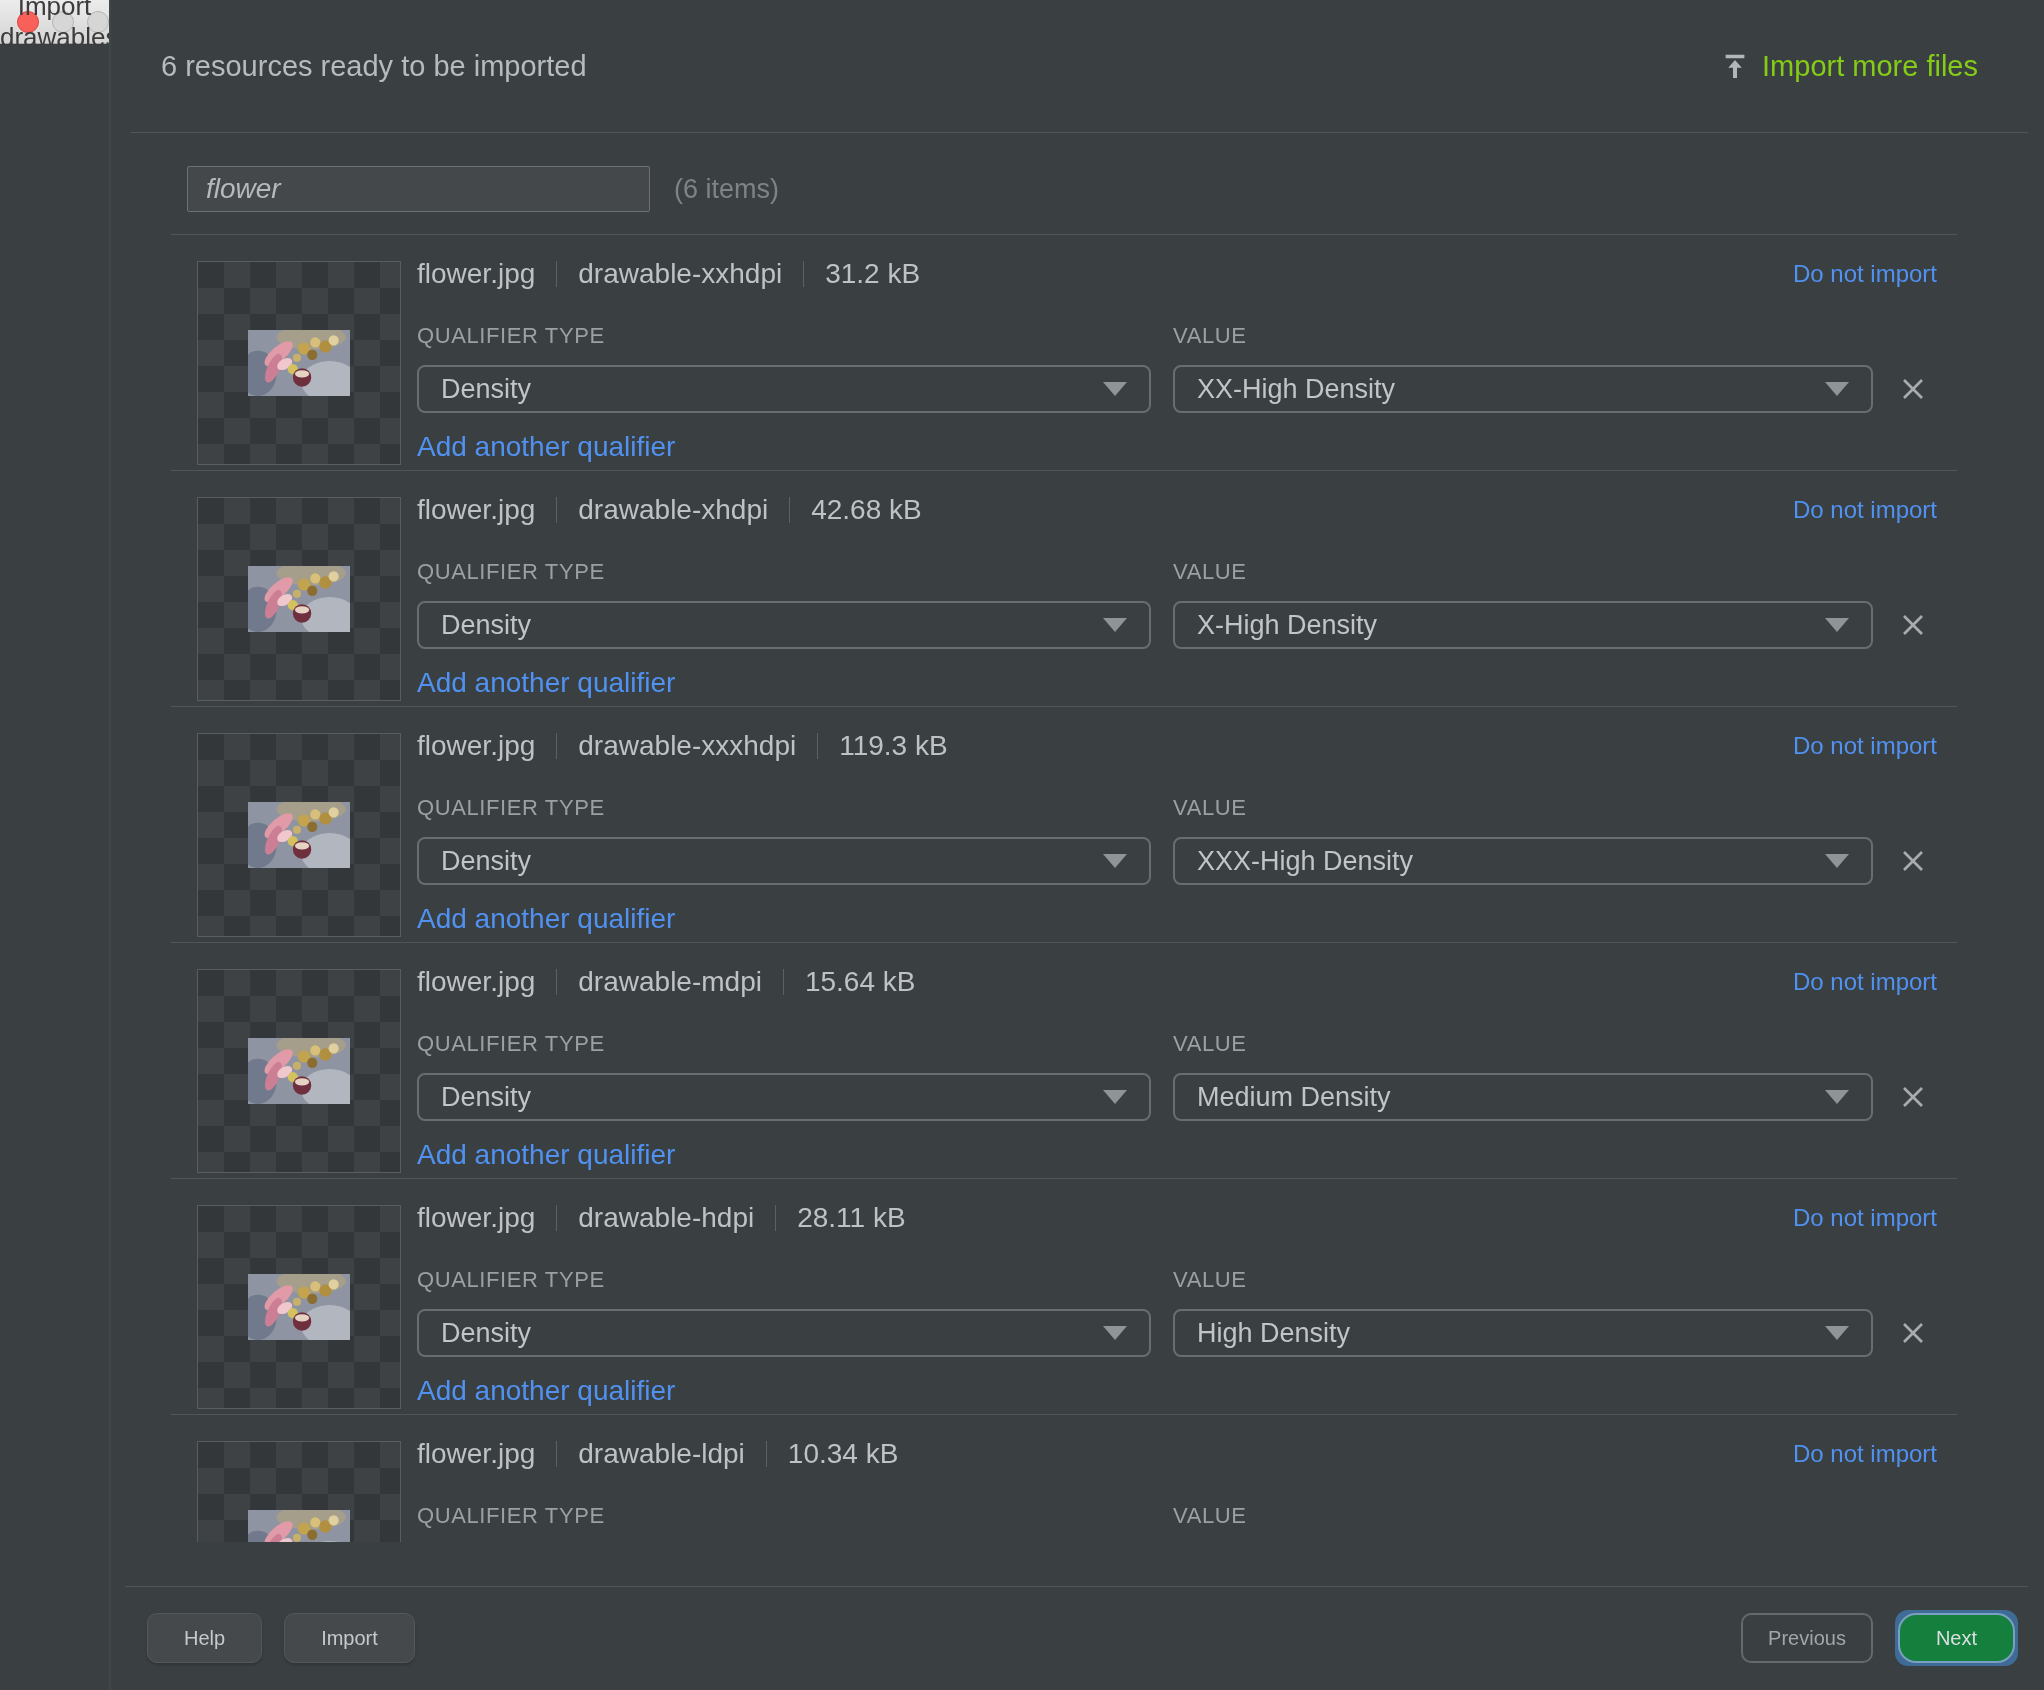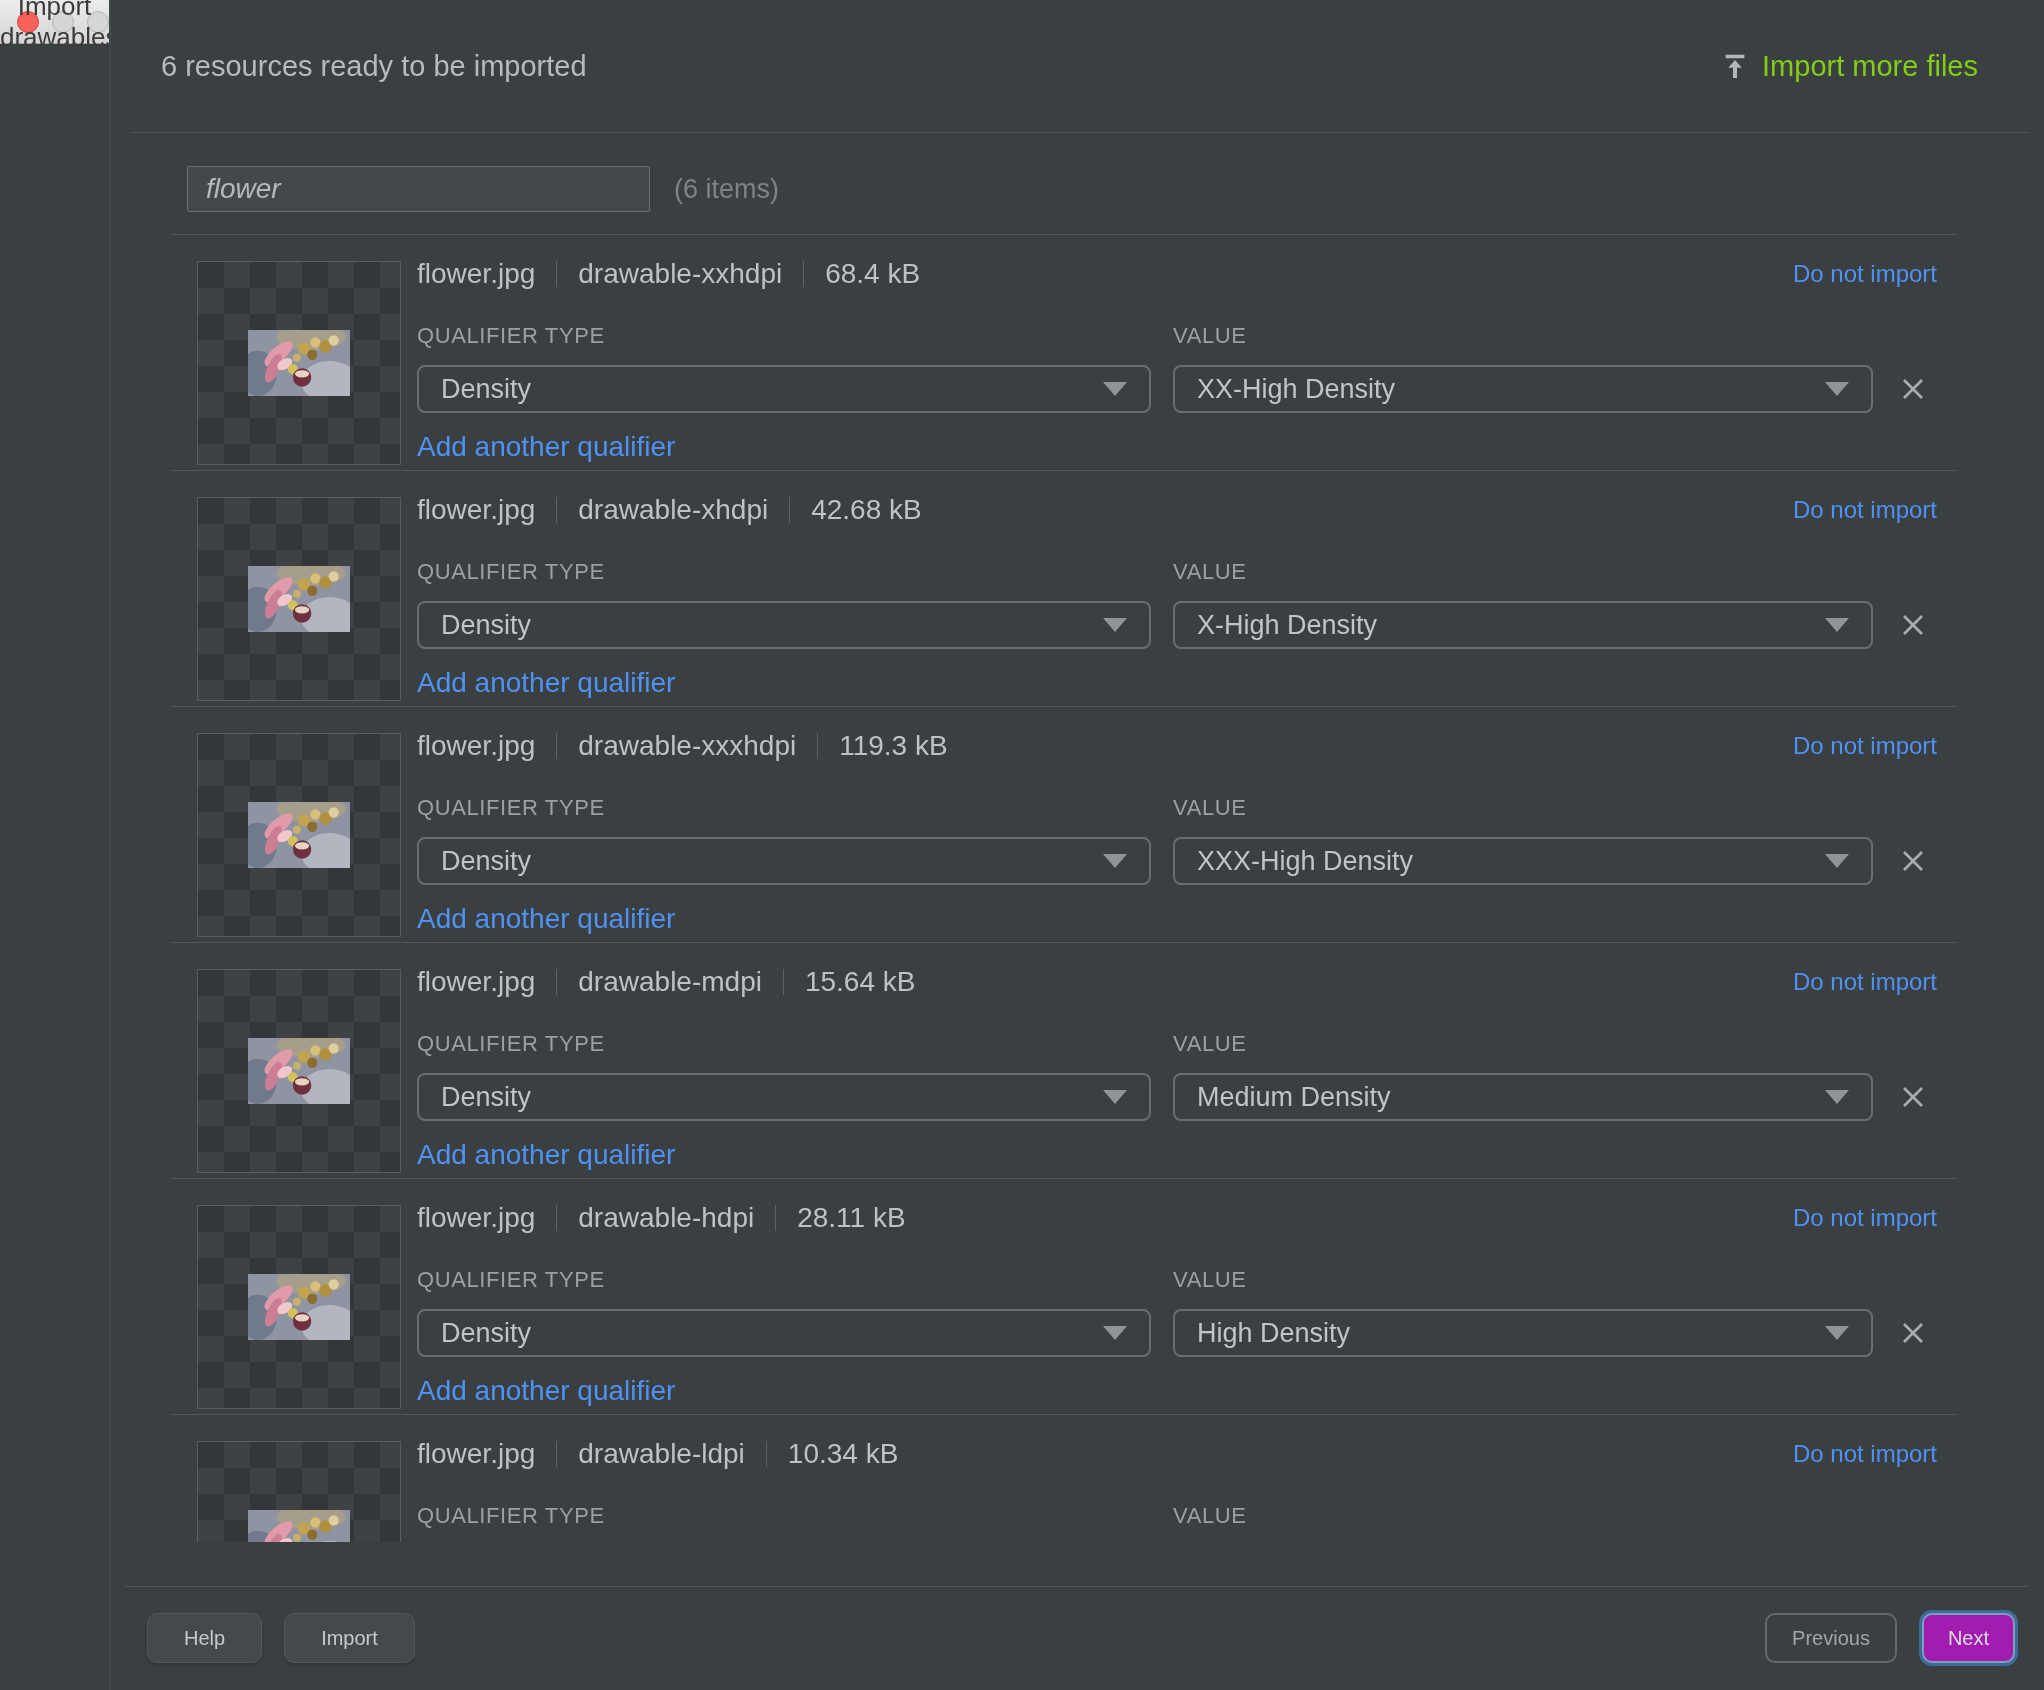--- a/index.html
+++ b/index.html
@@ -63,21 +63,21 @@
   
   .footer { position:absolute; left:0; right:0; bottom:0; height:104px; display:flex; align-items:center;
             justify-content:space-between; padding:0 26px 0 38px; }
   .footer::before { content:""; position:absolute; top:0; left:16px; right:16px; border-top:1px solid #515558; }
   .footer-left, .footer-right { display:flex; align-items:center; gap:22px; }
   .btn { height:50px; border-radius:10px; font-size:20px; font-family:"Liberation Sans", sans-serif; cursor:pointer; }
   .btn.std { background:#46494c; color:#c6c9cb; border:1px solid #55585b; padding:0 36px;
              box-shadow:0 2px 3px rgba(0,0,0,.18); }
   .btn.prev { background:transparent; border:2px solid #66696c; color:#a2a6a9; padding:0 25px; }
   .next-ring { background:#3f6b97; border-radius:13px; padding:3px; display:inline-flex; }
-  .btn.next { background:#a21caf; border:2px solid #7b9fc1; border-radius:10px; color:#dbdfe2; padding:0 24px; }
+  .btn.next { background:#15803d; border:2px solid #7b9fc1; border-radius:18px; color:#dbdfe2; padding:0 36px; }
 </style>
 </head>
 <body>
 
 <div class="window">
 
   <div class="titlebar">
     <div class="traffic-lights">
       <span class="tl red"></span>
       <span class="tl gray"></span>
@@ -126,21 +126,21 @@
         <circle cx="53" cy="46" r="9" fill="#6f2f3f"></circle>
         <ellipse cx="53" cy="42.5" rx="7" ry="3.5" fill="#e7d3c3"></ellipse>
       </svg>
     </div>
     <div class="row-main">
       <div class="file-line">
         <span>flower.jpg</span>
         <span class="vsep"></span>
         <span>drawable-xxhdpi</span>
         <span class="vsep"></span>
-        <span>68.4 kB</span>
+        <span>31.2 kB</span>
         <a class="link dni">Do not import</a>
       </div>
       <div class="cols">
         <div class="col-left">
           <div class="collabel">QUALIFIER TYPE</div>
           <div class="dropdown">
             <span>Density</span>
             <span class="caret"></span>
           </div>
           <a class="link add">Add another qualifier</a>

